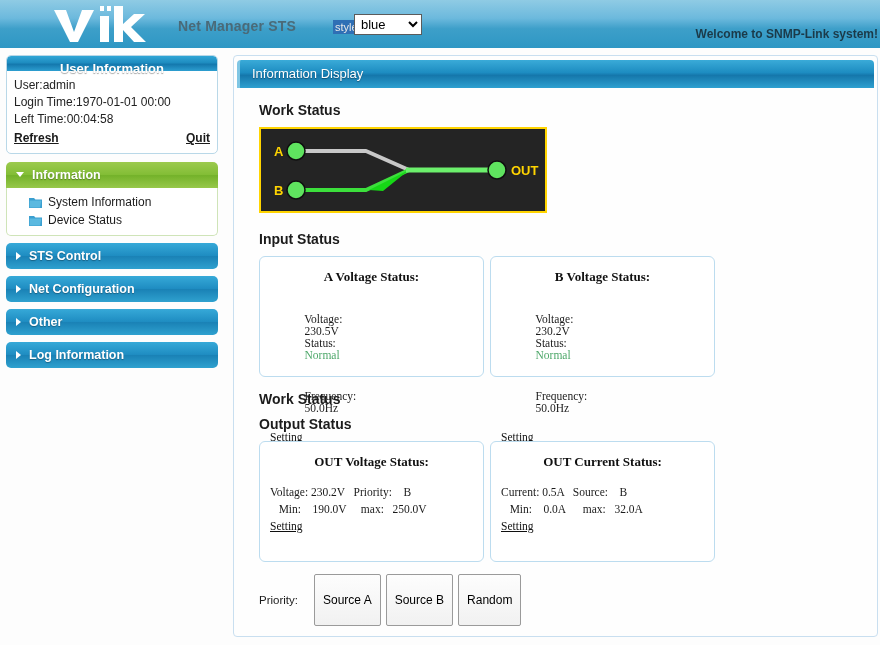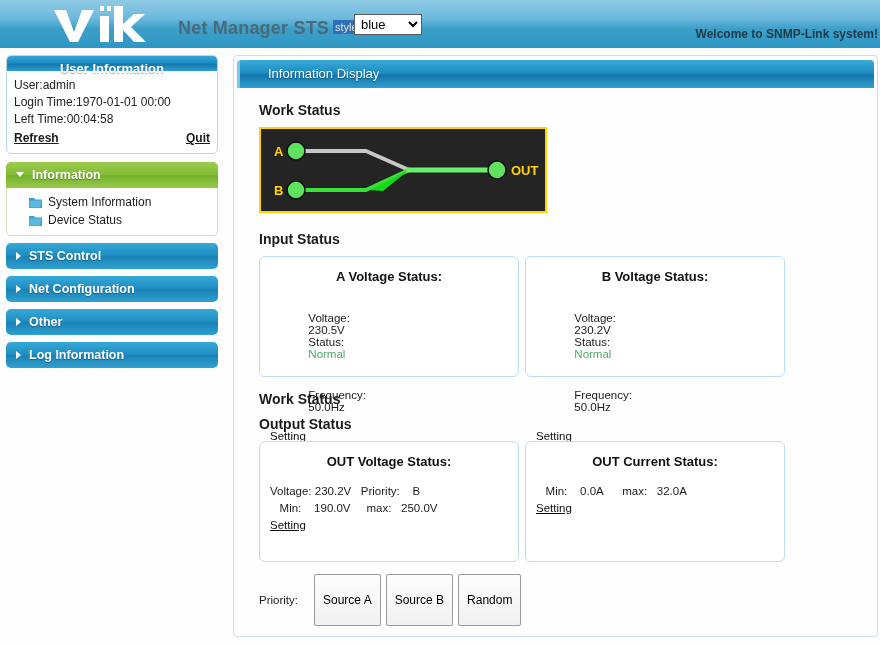--- a/index.html
+++ b/index.html
@@ -28,21 +28,21 @@
     position: absolute;
     left: 52px;
     top: 2px;
     width: 96px;
     height: 44px;
   }
   #app-title {
     position: absolute;
     left: 178px;
     top: 18px;
-    font-size: 18px;
+    font-size: 14px;
     font-weight: bold;
     color: #4a6a78;
     letter-spacing: .2px;
   }
   #style-label {
     position: absolute;
     left: 333px;
     top: 20px;
     font-size: 11px;
     color: #e8e8e8;
@@ -193,21 +193,21 @@
     height: 582px;
     border: 1px solid #c9dff0;
     border-radius: 4px;
     background: #fefefe;
     box-sizing: border-box;
   }
   #content-head {
     height: 28px;
     line-height: 28px;
     margin: 4px 3px 0 3px;
-    padding-left: 28px;
+    padding-left: 12px;
     color: #ffffff;
     font-size: 13px;
     background: linear-gradient(to bottom, #3aabd8 0%, #1d8cc1 45%, #1577ab 55%, #2ea0d0 100%);
     border-radius: 4px 4px 0 0;
     text-shadow: 0 1px 1px rgba(0,0,0,.35);
     border-left: 3px solid #7fc6e4;
   }
   #content-body {
     padding: 14px 0 0 25px;
   }
@@ -230,26 +230,27 @@
   }
   #diagram svg { display: block; }
 
   
   .card-row {
     display: flex;
     gap: 6px;
     margin-bottom: 4px;
   }
   .status-card {
-    width: 260px;
+    width: 225px;
     border: 1px solid #bcdcef;
     border-radius: 6px;
     background: #ffffff;
     padding: 12px 10px 10px 10px;
     box-sizing: border-box;
+    font-family: Liberation Serif, serif;
   }
   .status-card.tall { height: 121px; }
   .card-title {
     text-align: center;
     font-size: 13px;
     font-weight: bold;
     color: #111111;
     margin-bottom: 16px;
   }
   .card-line {
@@ -457,20 +458,21 @@
           <div class="card-title">OUT Voltage Status:</div>
           <div class="card-line">Voltage: 230.2V   Priority:    B</div>
           <div class="card-line">   Min:    190.0V     max:   250.0V</div>
           <div class="card-setting">
             <a>Setting</a>
           </div>
         </div>
 
         <div class="status-card tall">
           <div class="card-title">OUT Current Status:</div>
+          <div class="card-line">Current: 0.5A   Source:    B</div>
           <div class="card-line">   Min:    0.0A      max:   32.0A</div>
           <div class="card-setting">
             <a>Setting</a>
           </div>
         </div>
       </div>
 
       <div id="priority-row">
         <span id="priority-label">Priority:</span>
         <button class="pbtn">Source A</button>

